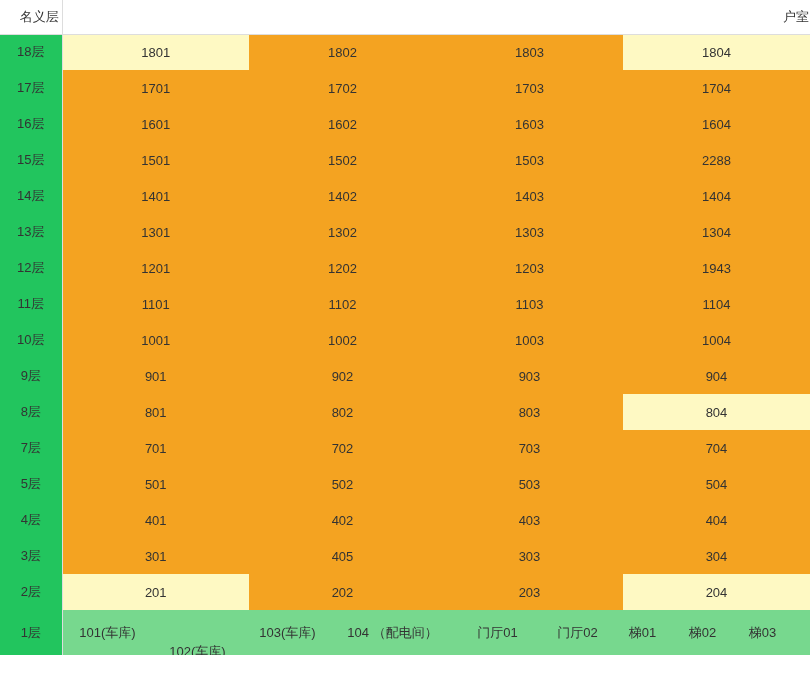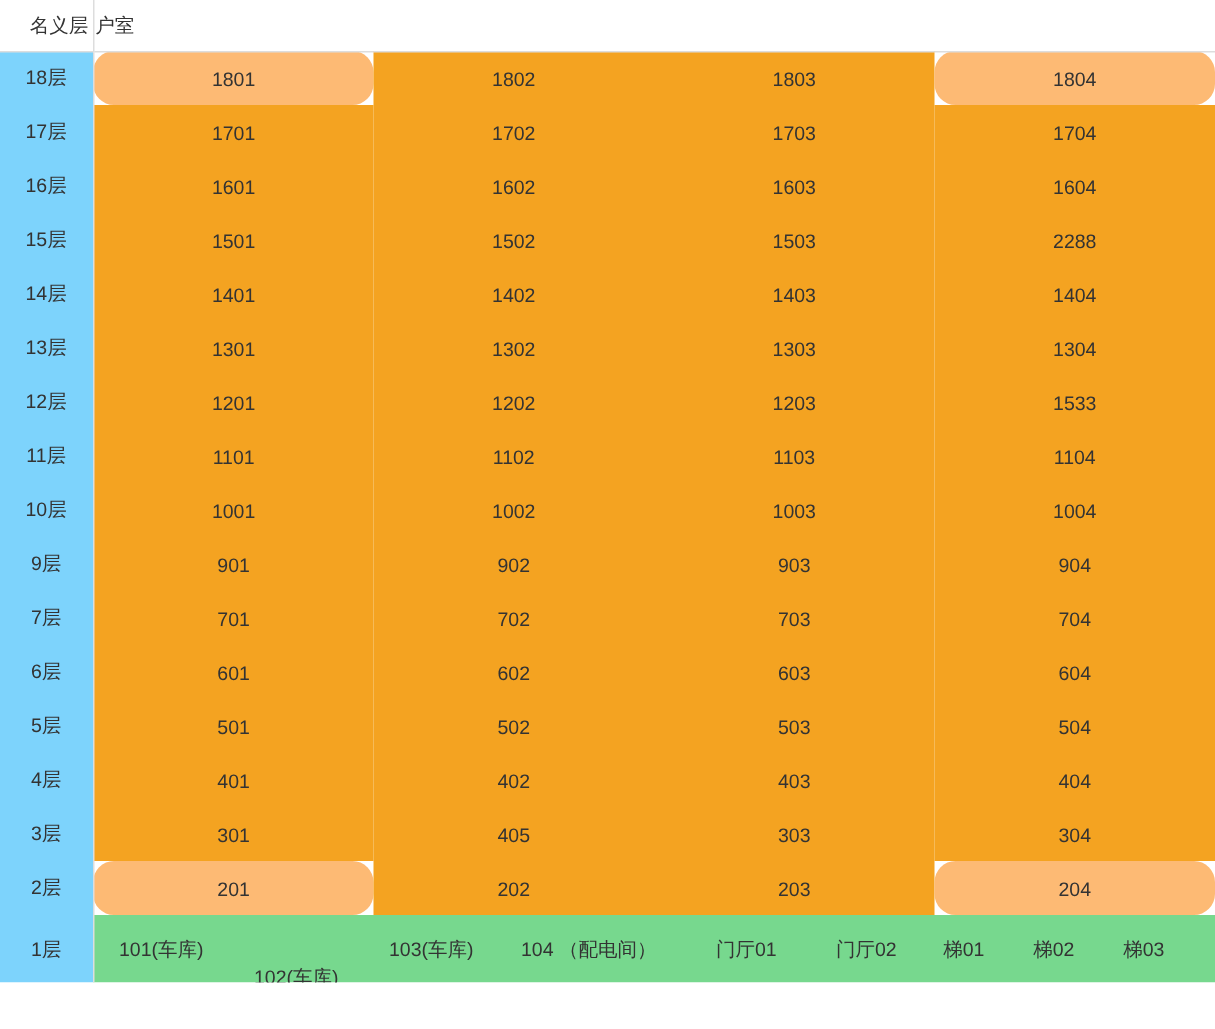--- a/index.html
+++ b/index.html
@@ -13,48 +13,48 @@
     width: 810px;
   }
   table {
     border-collapse: collapse;
     width: 100%;
     table-layout: fixed;
   }
   th {
     background: #fff;
     font-weight: normal;
-    text-align: left;
+    text-align: right;
     height: 34px;
     border-bottom: 1px solid #ddd;
     font-size: 13px;
   }
   th.col-label {
     width: 62px;
     border-right: 1px solid #ddd;
     text-align: center;
     padding-left: 18px;
   }
   td.row-label {
-    background: #7dd3fc;
+    background: #22c55e;
     text-align: center;
     height: 36px;
     font-size: 13px;
     width: 62px;
     border-right: 1px solid #ddd;
     margin-left: 28px;
   }
   td.cell {
     text-align: center;
     height: 36px;
     font-size: 13px;
     padding: 0;
   }
   .orange   { background: #f4a321; }
-  .yellow   { background: #fdba74; border-radius: 14px; }
+  .yellow   { background: #fef9c3; }
   .green    { background: #77d88e; }
   .ground-list { display:flex; width:100%; height:45px; align-items:center; }
   .ground-item { text-align:center; font-size:13px; }
 </style>
 </head>
 <body>
 
 <table>
   <thead>
     <tr>
@@ -103,21 +103,21 @@
         <td class="cell orange">1301</td>
         <td class="cell orange">1302</td>
         <td class="cell orange">1303</td>
         <td class="cell orange">1304</td>
       </tr>
       <tr>
         <td class="row-label">12层</td>
         <td class="cell orange">1201</td>
         <td class="cell orange">1202</td>
         <td class="cell orange">1203</td>
-        <td class="cell orange">1533</td>
+        <td class="cell orange">1943</td>
       </tr>
       <tr>
         <td class="row-label">11层</td>
         <td class="cell orange">1101</td>
         <td class="cell orange">1102</td>
         <td class="cell orange">1103</td>
         <td class="cell orange">1104</td>
       </tr>
       <tr>
         <td class="row-label">10层</td>
@@ -127,32 +127,32 @@
         <td class="cell orange">1004</td>
       </tr>
       <tr>
         <td class="row-label">9层</td>
         <td class="cell orange">901</td>
         <td class="cell orange">902</td>
         <td class="cell orange">903</td>
         <td class="cell orange">904</td>
       </tr>
       <tr>
+        <td class="row-label">8层</td>
+        <td class="cell orange">801</td>
+        <td class="cell orange">802</td>
+        <td class="cell orange">803</td>
+        <td class="cell yellow">804</td>
+      </tr>
+      <tr>
         <td class="row-label">7层</td>
         <td class="cell orange">701</td>
         <td class="cell orange">702</td>
         <td class="cell orange">703</td>
         <td class="cell orange">704</td>
-      </tr>
-      <tr>
-        <td class="row-label">6层</td>
-        <td class="cell orange">601</td>
-        <td class="cell orange">602</td>
-        <td class="cell orange">603</td>
-        <td class="cell orange">604</td>
       </tr>
       <tr>
         <td class="row-label">5层</td>
         <td class="cell orange">501</td>
         <td class="cell orange">502</td>
         <td class="cell orange">503</td>
         <td class="cell orange">504</td>
       </tr>
       <tr>
         <td class="row-label">4层</td>

